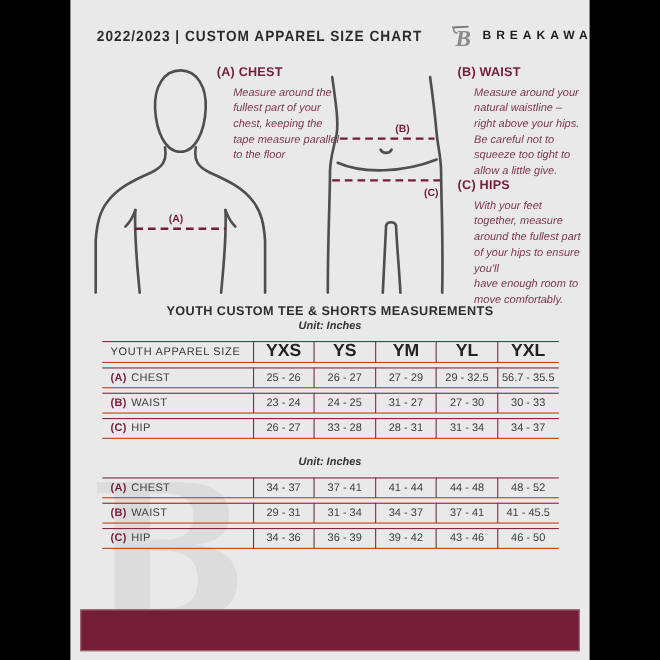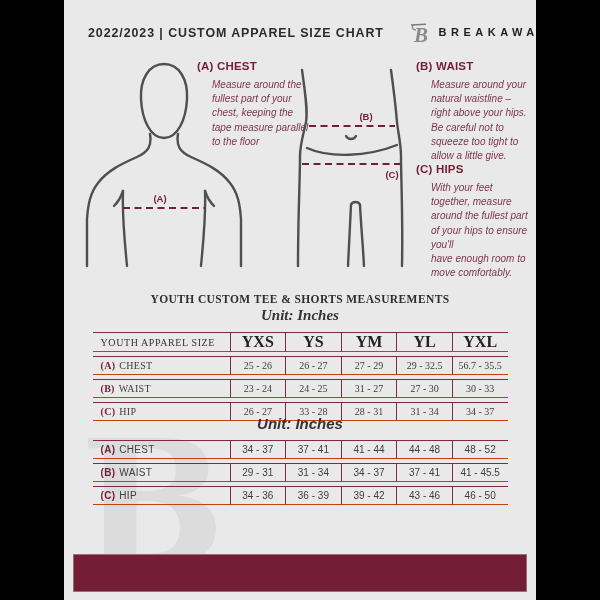--- a/index.html
+++ b/index.html
@@ -29,24 +29,24 @@
   .fig-dash { fill:none; stroke:#731d36; stroke-width:2.2; stroke-dasharray:7 4.5; }
   .fig-label { font-family:"Liberation Sans", sans-serif; font-size:9.5px;
                font-weight:bold; fill:#731d36; }
   .instr { position:absolute; z-index:1; }
   .instr-heading { font-size:11.5px; font-weight:bold; color:#731d36; letter-spacing:0.2px; }
   .instr-body { margin-top:6px; font-size:10px; font-style:italic; color:#7d3550;
                 line-height:1.42; white-space:pre-line;margin-left:15px; }
 
   
   .section { position:absolute; left:0; right:0; z-index:1; text-align:center; }
-  .section-youth { top:293px;font-family:Liberation Serif, serif; }
+  .section-youth { top:277px; }
   .section-adult { top:413px; }
   .sec-title { font-size:11.5px; font-weight:bold; color:#2e2e2e; letter-spacing:0.4px; }
-  .sec-unit { margin-top:2px; font-size:15px; font-style:italic; font-weight:bold; color:#333; }
+  .sec-unit { margin-top:2px; font-size:10px; font-style:italic; font-weight:bold; color:#333; }
   table.size-table { width:415px; margin:4px auto 0; table-layout:fixed;
                      border-collapse:separate; border-spacing:0 4px; }
   table.size-table col.c-label { width:137px; }
   .size-table th, .size-table td { border-top:1px solid #7d2a42; border-bottom:1px solid #c2410c;
                                    height:19px; font-size:10px; color:#3d3d3d;
                                    background:transparent; vertical-align:middle; }
   .size-table th + th, .size-table td + td { border-left:1px solid #7d2a42; }
   .size-table th.hd-label { text-align:left; padding-left:8px; font-weight:normal;
                             letter-spacing:0.6px; color:#333; }
   .size-table th.hd-size { font-weight:bold; font-size:16px; color:#222; }

